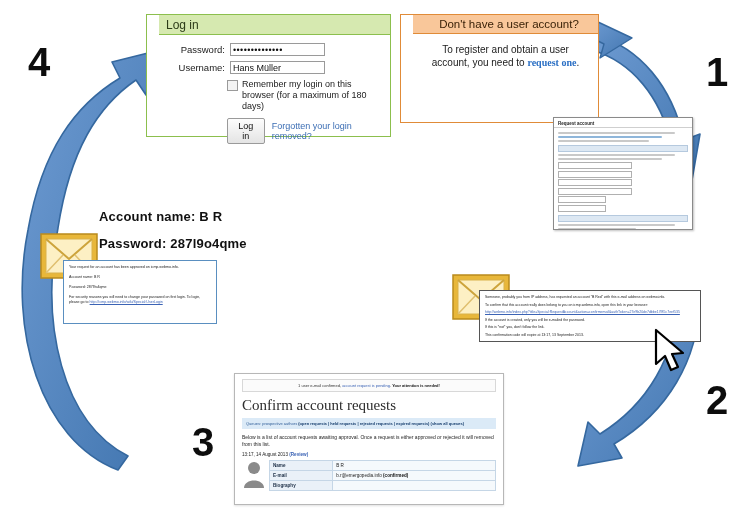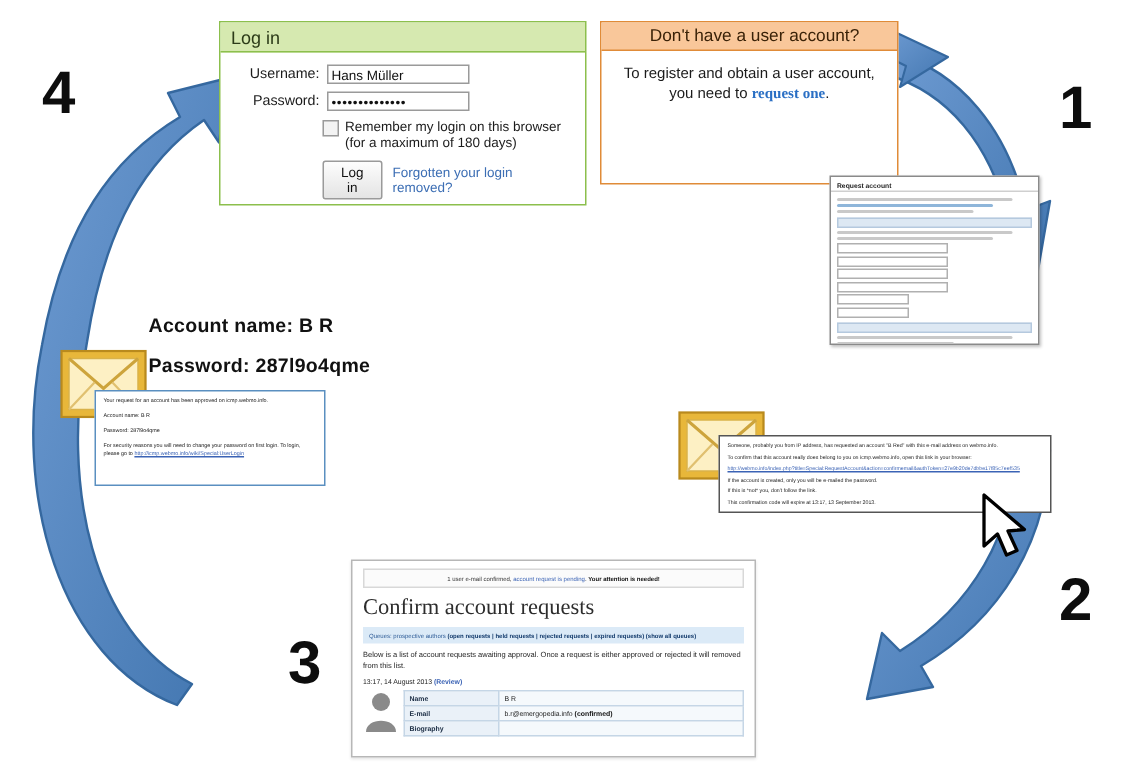--- a/index.html
+++ b/index.html
@@ -15,21 +15,21 @@
   
   .stepnum{
     font-family:"Liberation Sans",sans-serif;
     font-weight:bold;font-size:40px;color:#0d0d0d;line-height:1;
   }
 
   
   svg.arrows{position:absolute;left:0;top:0;width:750px;height:518px;}
 
   
-  .panel{position:absolute;background:#fff;border:1px solid #8ab84a;box-sizing:border-box;}
+  .panel{position:absolute;background:#fff;border:1px solid #8ab84a;box-sizing:border-box;padding-left:12px;}
   .login-panel{left:146px;top:14px;width:245px;height:123px;border:1px solid #8cbf4d;}
   .login-head{background:#d6e9b0;border-bottom:1px solid #8cbf4d;height:20px;
     font-size:12px;color:#2c3b18;padding:3px 0 0 7px;box-sizing:border-box;font-weight:normal;}
   .login-body{padding:8px 10px 0 10px;font-size:9px;color:#222;}
   .frow{display:flex;align-items:center;margin-bottom:5px;}
   .flabel{width:56px;text-align:right;padding-right:5px;font-size:9.5px;color:#1b1b1b;}
   .ftext{
     width:95px;height:13px;border:1px solid #9a9a9a;background:#fff;box-sizing:border-box;
     font-size:9px;padding:0 2px;line-height:12px;color:#111;font-family:"Liberation Sans",sans-serif;
   }
@@ -149,26 +149,26 @@
 
   <div class="stepnum abs" style="left:706px;top:52px;">1</div>
   <div class="stepnum abs" style="left:706px;top:380px;">2</div>
   <div class="stepnum abs" style="left:192px;top:422px;">3</div>
   <div class="stepnum abs" style="left:28px;top:42px;">4</div>
 
   <div class="panel login-panel">
     <div class="login-head">Log in</div>
     <div class="login-body">
       <div class="frow">
+        <div class="flabel">Password:</div>
+        <input class="ftext pw" value="••••••••••••••" style="">
+      </div>
+      <div class="frow">
         <div class="flabel">Username:</div>
         <input class="ftext" value="Hans Müller" style="">
-      </div>
-      <div class="frow">
-        <div class="flabel">Password:</div>
-        <input class="ftext pw" value="••••••••••••••" style="">
       </div>
       <div class="cbrow">
         <span class="cbox"></span>
         <span class="cbtext">Remember my login on this browser (for a maximum of 180 days)</span>
       </div>
       <div class="btnrow">
         <button class="btn-grey">Log in</button>
         <a class="link">Forgotten your login removed?</a>
       </div>
     </div>

